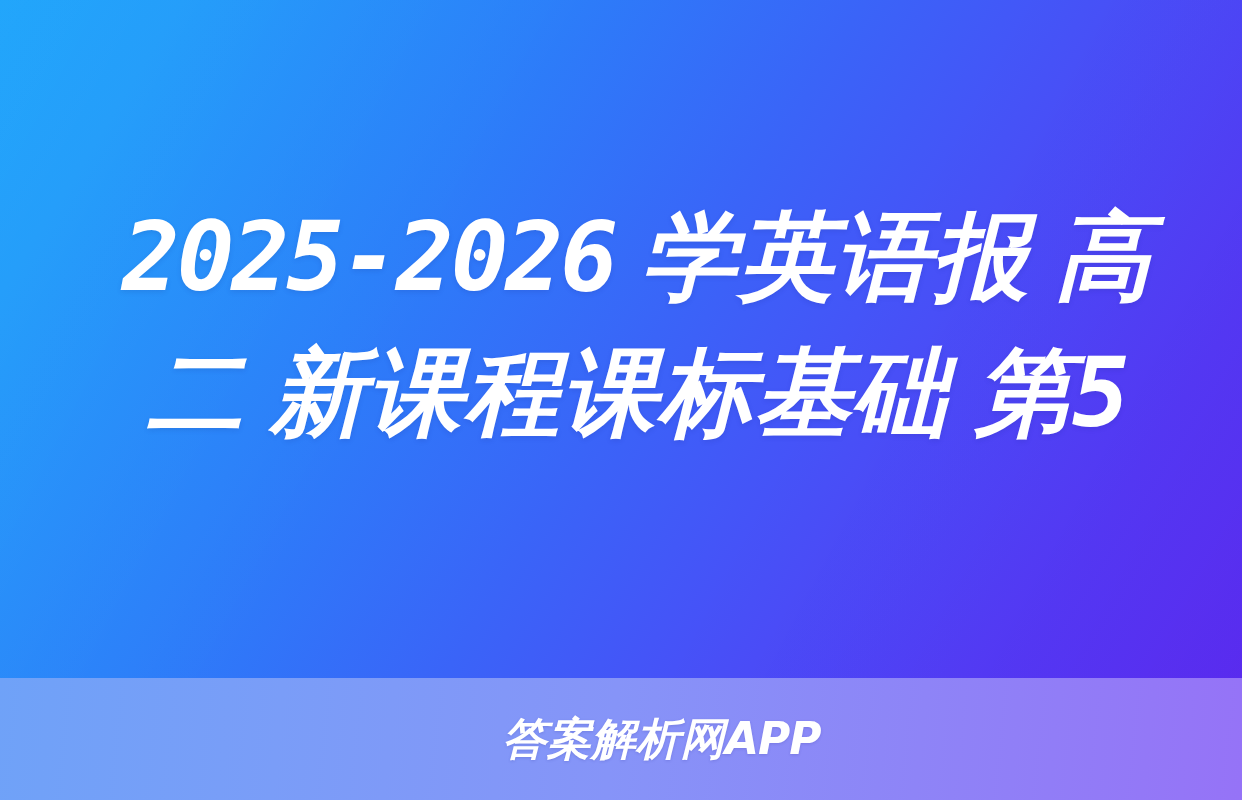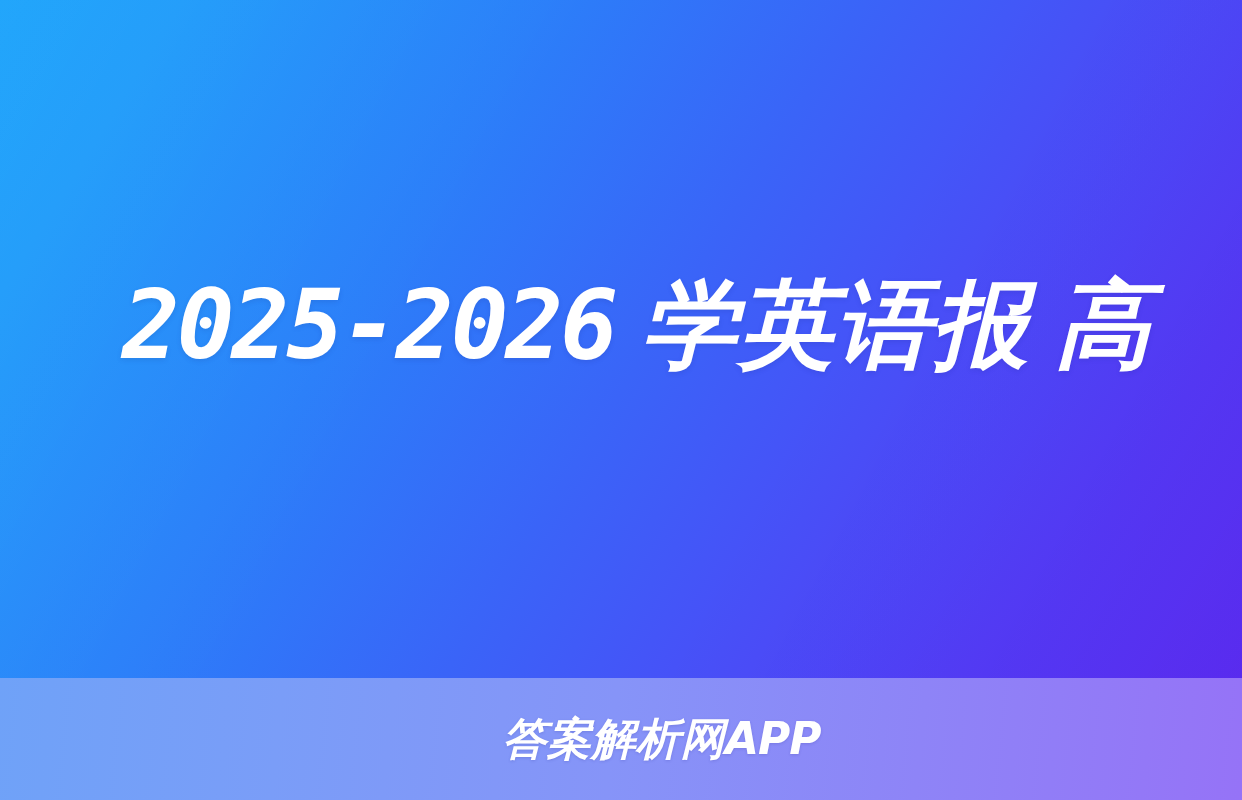--- a/index.html
+++ b/index.html
@@ -138,20 +138,23 @@
 <div id="card">
 
   <div id="hero"></div>
 
   <div id="title-block">
 
     <div class="title-line">
       <span class="seg-num">2025-2026</span><span class="gap-sm"></span><span class="seg-cjk">学英语报</span><span class="gap-sm"></span><span class="seg-cjk">高</span>
     </div>
 
+    <div class="title-line">
+      <span class="seg-cjk">二</span><span class="gap-sm"></span><span class="seg-cjk">新课程课标基础</span><span class="gap-sm"></span><span class="seg-cjk">第</span><span class="seg-num">5</span>
+    </div>
 
 
   </div>
 
   <div id="footer">
     <div id="watermark"><span>答案解析网</span><span class="wm-latin">APP</span></div>
   </div>
 
 </div>
 

